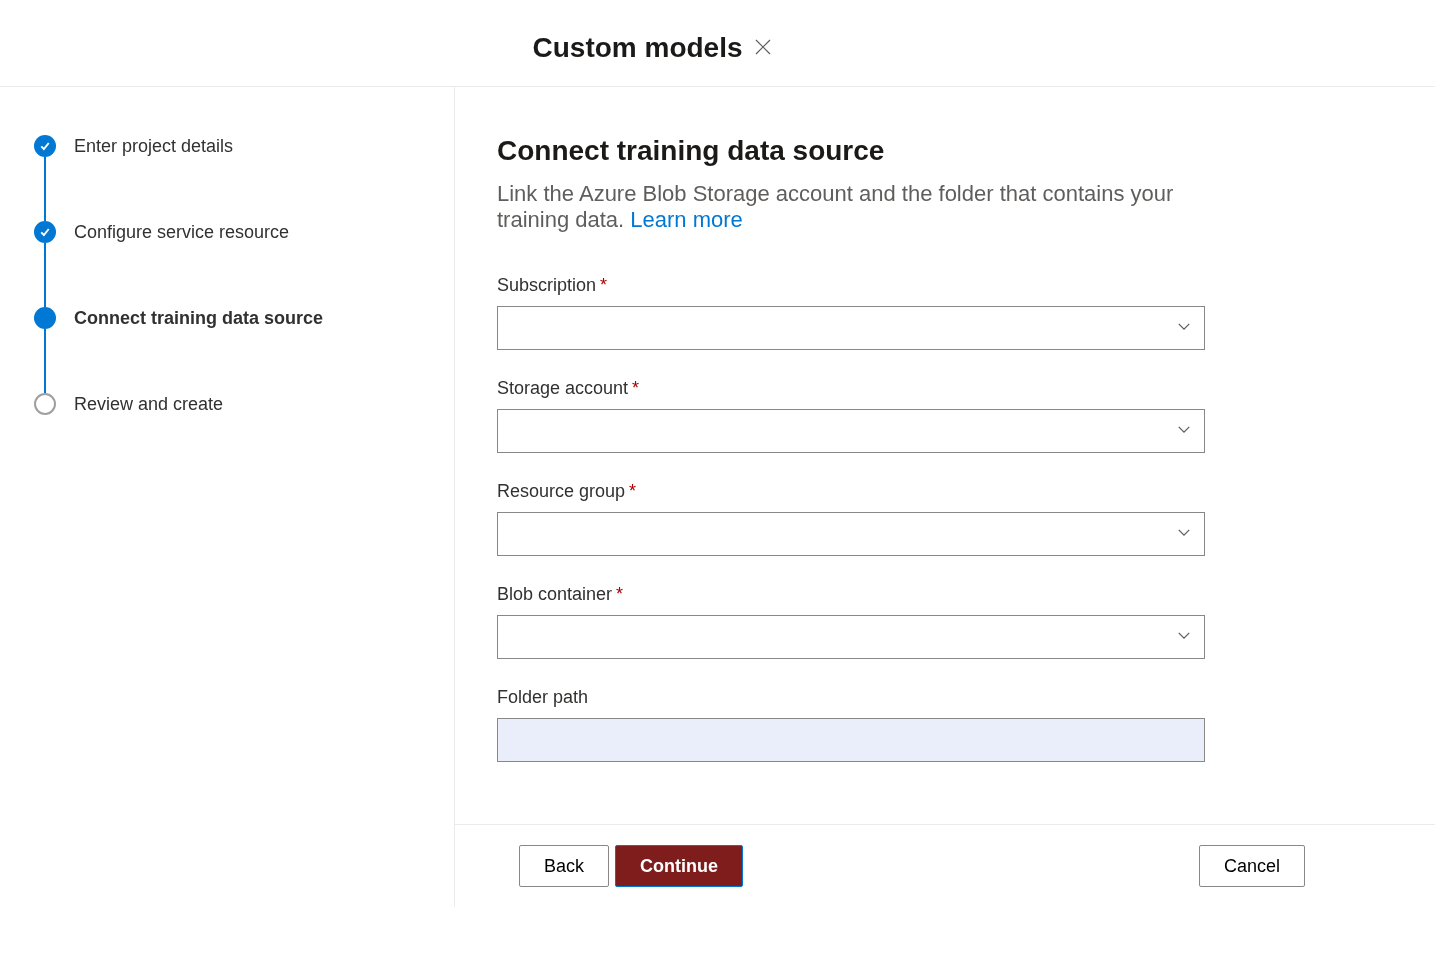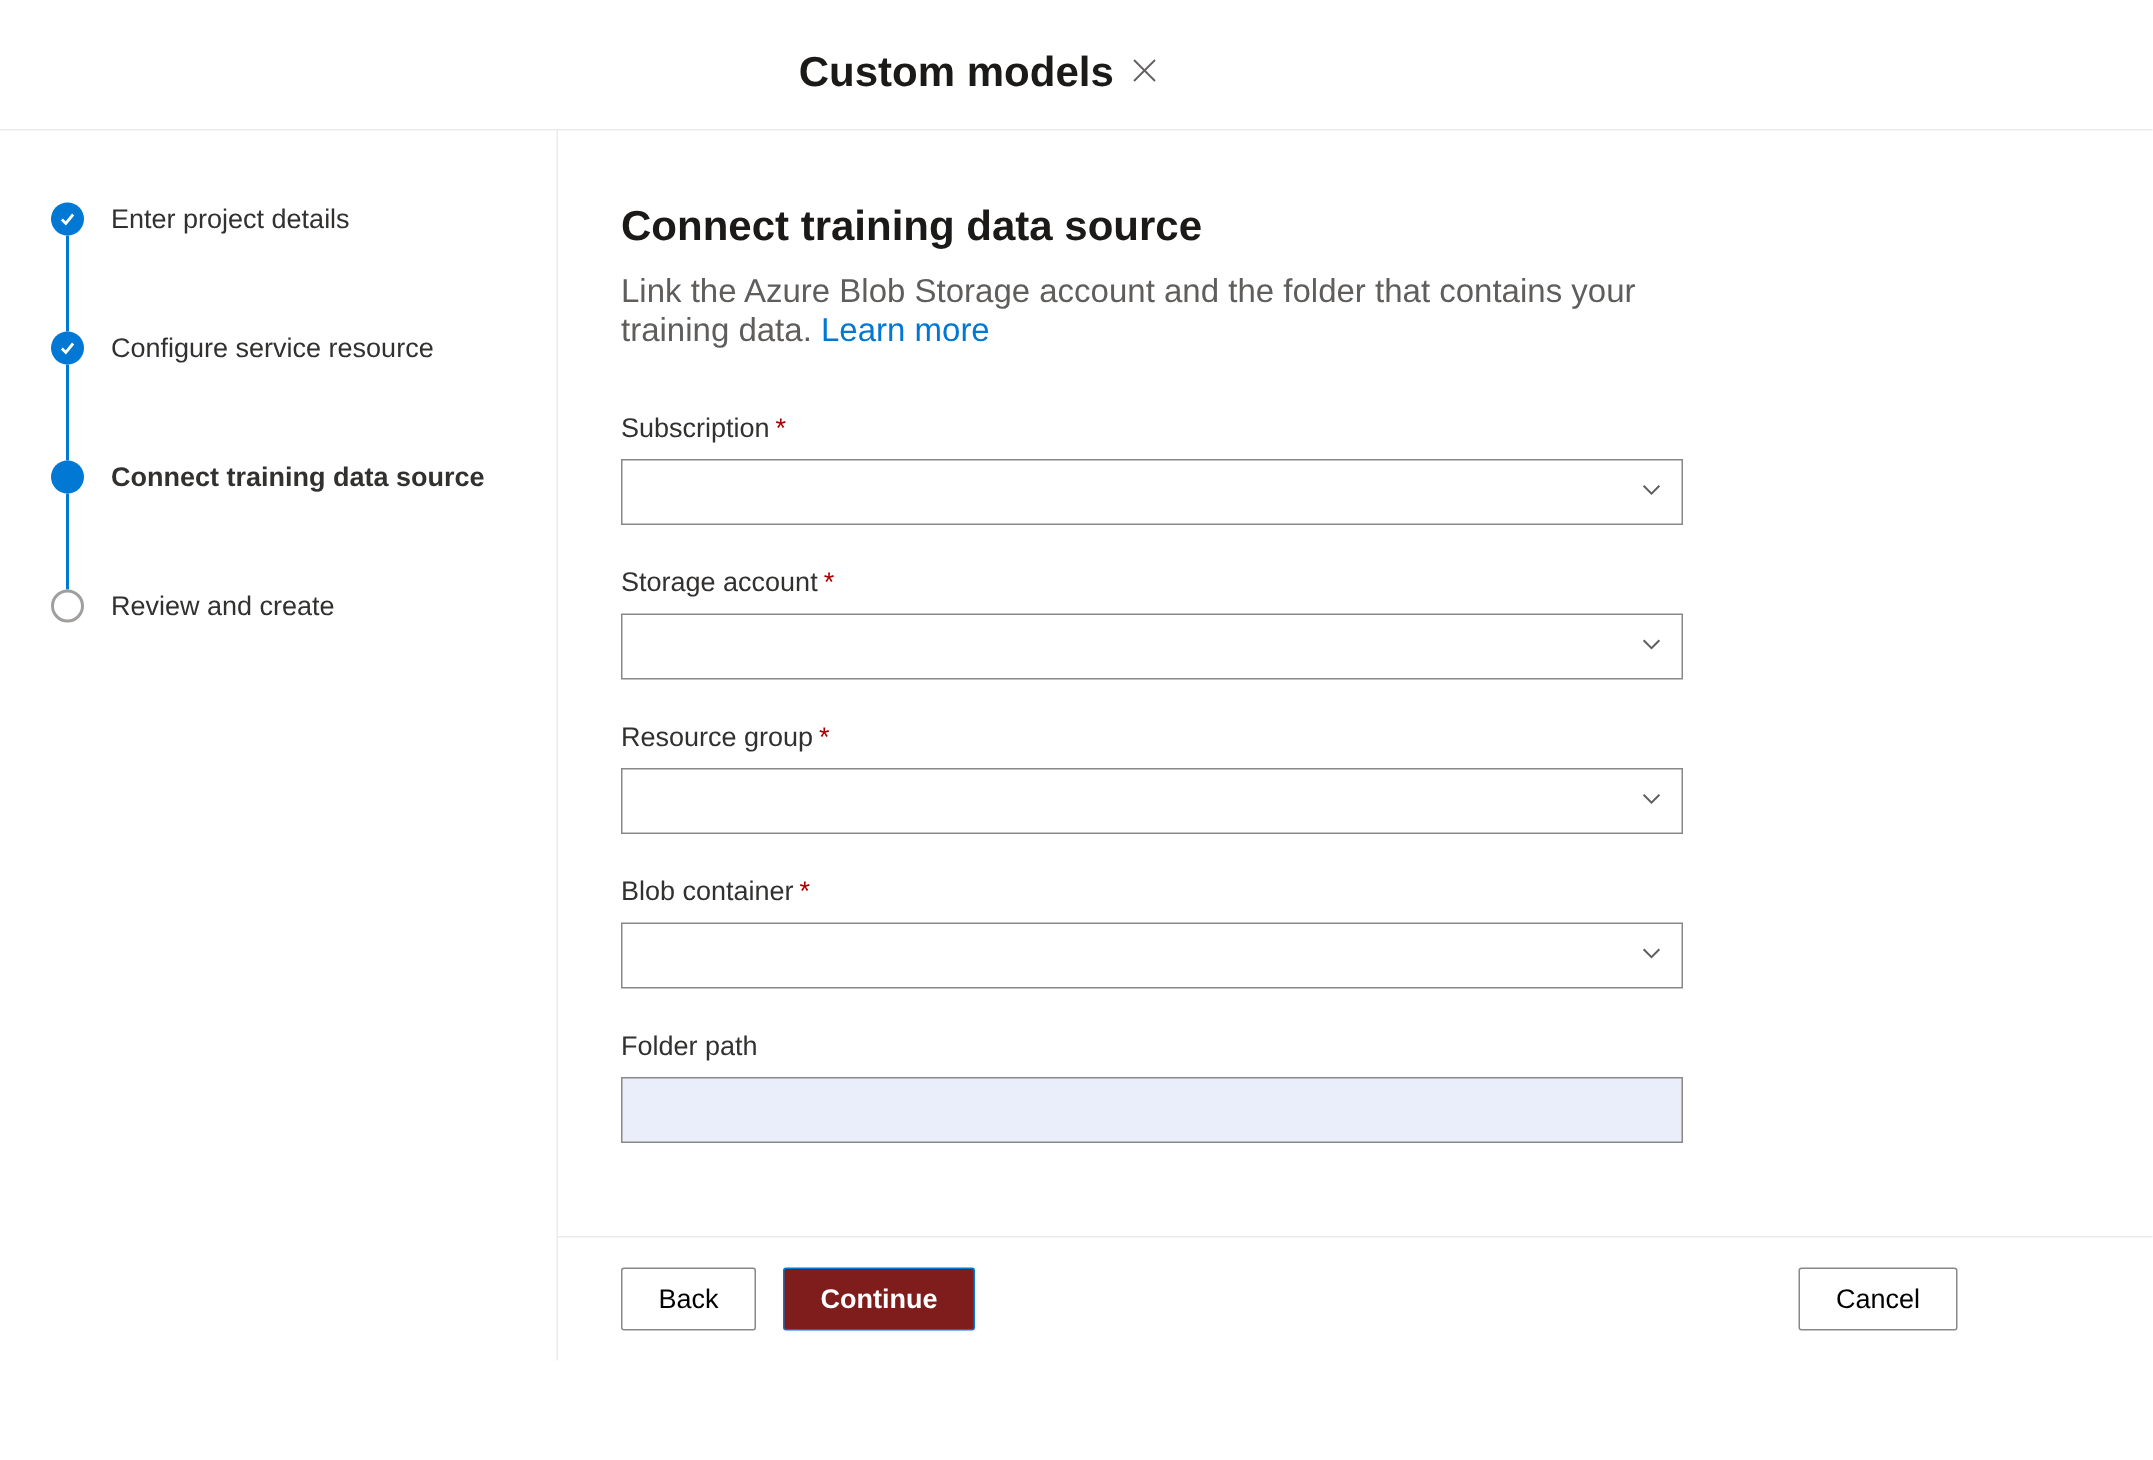--- a/index.html
+++ b/index.html
@@ -35,21 +35,21 @@
     color: #605e5c;
     margin-right: 120px;
   }
   .close-btn svg { width: 16px; height: 16px; stroke: currentColor; }
 
   .body {
     display: flex;
     height: 820px;
   }
   .sidebar {
-    width: 372px;
+    width: 455px;
     border-right: 1px solid #edebe9;
     padding: 48px 24px 24px 34px;
     text-align: center;
   }
   .step {
     display: flex;
     align-items: flex-start;
     position: relative;
   }
   .step + .step { margin-top: 0; }
@@ -155,21 +155,21 @@
   .footer {
     position: absolute;
     left: 0; right: 0; bottom: 0;
     border-top: 1px solid #edebe9;
     padding: 20px 130px 20px 42px;
     display: flex;
     align-items: center;
     justify-content: space-between;
     background: #fff;
   }
-  .footer-left { display: flex; gap: 18px; }
+  .footer-left { display: flex; gap: 6px; margin-left: 22px; }
   .btn {
     height: 42px;
     padding: 0 24px;
     font-size: 18px;
     border-radius: 2px;
     border: 1px solid #8a8886;
     background: #fff;
     cursor: pointer;
     font-family: inherit;
   }

